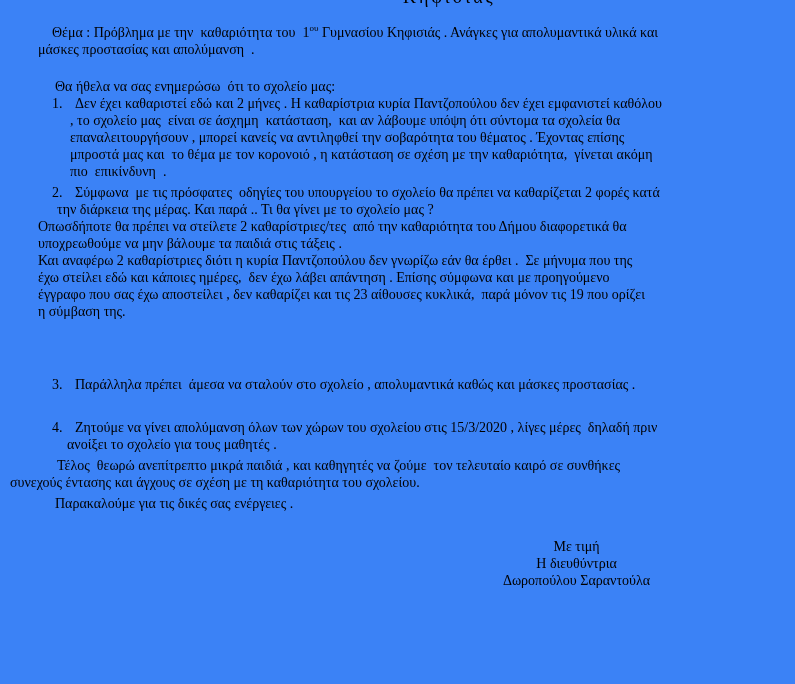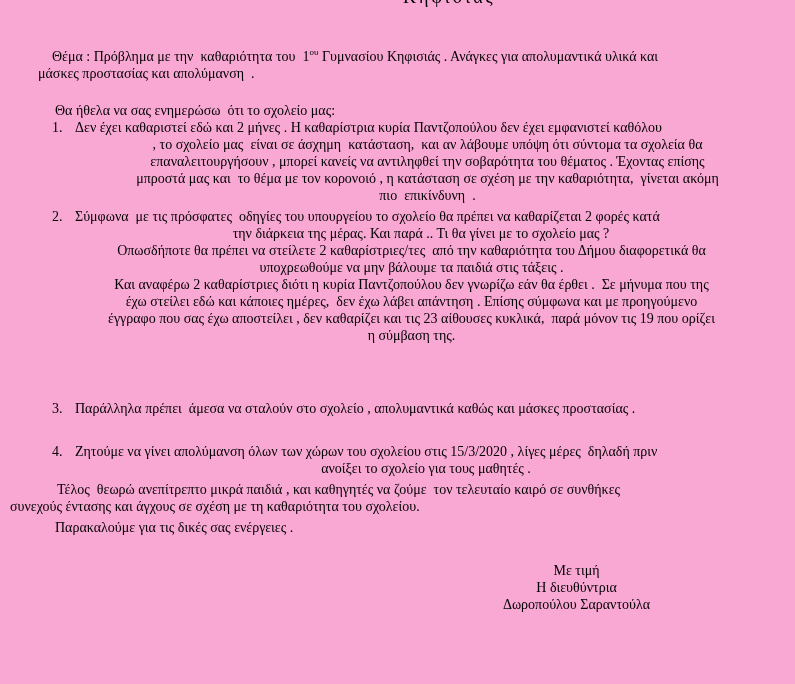--- a/index.html
+++ b/index.html
@@ -1,29 +1,29 @@
 <!DOCTYPE html>
 <html><head>
 <meta charset="utf-8">
 <style>
   html,body { margin:0; padding:0; background:#ffffff; }
   .page {
     position:relative;
     width:795px; height:684px;
     box-sizing:border-box;
-    background:#f9a8d4;
+    background:#3b82f6;
     color:#000000;
     overflow:hidden;
     font-family:"Liberation Serif", serif;
     font-size:14px;
     line-height:17px;
-    padding:48px 10px 0 10px;
+    padding:24px 10px 0 10px;
   }
   .ln   { white-space:pre; }
-  .multi{ white-space:pre;text-align:center; }
+  .multi{ white-space:pre; }
   .ind-0  { padding-left:0; }
   .ind-28 { padding-left:28px; }
   .ind-42 { padding-left:42px; }
   .ind-45 { padding-left:45px; }
   .ind-47 { padding-left:47px; }
   .ind-57 { padding-left:57px; }
   .ind-60 { padding-left:60px; }
   .mt-17 { margin-top:4px; }
   .mt-20 { margin-top:20px; }
   .mt-26 { margin-top:26px; }

